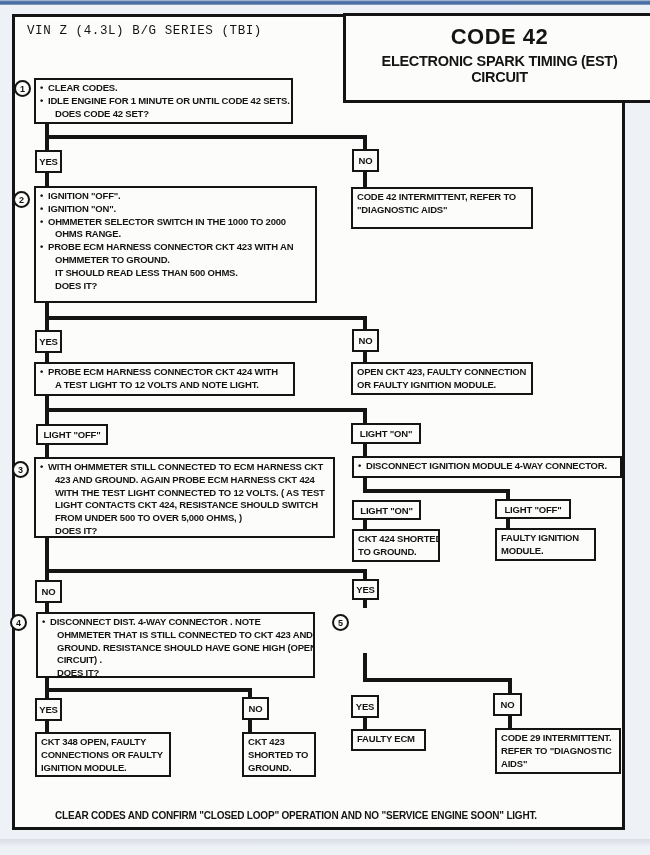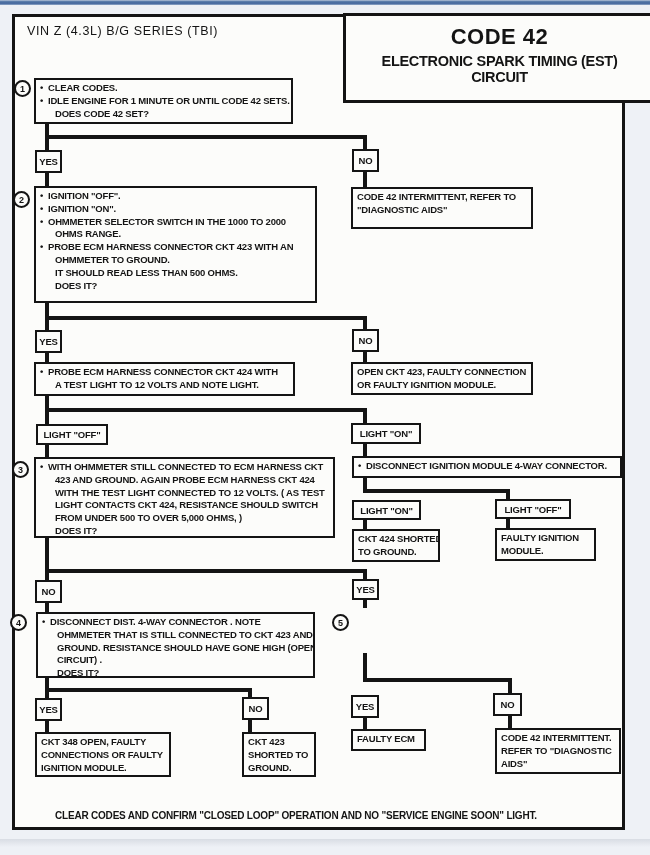--- a/index.html
+++ b/index.html
@@ -14,21 +14,21 @@
     font-family:"Liberation Sans",sans-serif;
     color:var(--ink);
   }
   .topbar{position:absolute;left:0;top:0;width:650px;height:5px;
     background:linear-gradient(to bottom,#bac8dc 0%,#5b7dab 30%,#3f639b 65%,#93aac9 100%);}
   .botshade{position:absolute;left:0;top:839px;width:650px;height:8px;
     background:linear-gradient(to bottom,rgba(120,130,145,0.18),rgba(120,130,145,0));}
   .mainborder{position:absolute;left:12px;top:14px;width:613px;height:816px;
     border:3px solid var(--ink);background:var(--paper);box-sizing:border-box;}
   .hdr-serif{position:absolute;left:27px;top:24px;
-    font-family:Liberation Sans, sans-serif;font-size:12.5px;letter-spacing:0.6px;white-space:nowrap;}
+    font-family:Liberation Mono, monospace;font-size:12.5px;letter-spacing:0.6px;white-space:nowrap;}
   .titlebox{position:absolute;left:343px;top:13px;width:313px;height:90px;
     border:3px solid var(--ink);background:var(--paper);box-sizing:border-box;text-align:center;}
   .t1{font-size:22px;font-weight:bold;letter-spacing:0.5px;margin-top:8px;}
   .t2{font-size:14.5px;font-weight:bold;letter-spacing:-0.3px;margin-top:3px;}
   .t3{font-size:14.5px;font-weight:bold;letter-spacing:-0.3px;}
   .box{position:absolute;background:var(--paper);border:2px solid var(--ink);
     box-sizing:border-box;padding:2px 3px 1px 4px;font-size:9.5px;font-weight:bold;
     letter-spacing:-0.2px;overflow:hidden;}
   .ln{line-height:12.8px;white-space:nowrap;}
   .cn{padding-left:15px;}
@@ -185,19 +185,19 @@
   <div class="conn" style="left:363px;top:678px;width:149px;height:4px"></div>
   <div class="conn" style="left:508px;top:682px;width:4px;height:11px"></div>
   <div class="tag" style="left:351px;top:695px;width:28px;height:23px">YES</div>
   <div class="tag" style="left:493px;top:693px;width:29px;height:23px">NO</div>
   <div class="conn" style="left:363px;top:718px;width:4px;height:11px"></div>
   <div class="conn" style="left:508px;top:716px;width:4px;height:12px"></div>
   <div class="box" style="left:351px;top:729px;width:75px;height:22px">
     <div class="ln">FAULTY ECM</div>
   </div>
   <div class="box" style="left:495px;top:728px;width:126px;height:46px">
-    <div class="ln">CODE 42 INTERMITTENT.</div>
+    <div class="ln">CODE 29 INTERMITTENT.</div>
     <div class="ln">REFER TO "DIAGNOSTIC</div>
     <div class="ln">AIDS"</div>
   </div>
 
   <div class="footer">CLEAR CODES AND CONFIRM "CLOSED LOOP" OPERATION AND NO "SERVICE ENGINE SOON" LIGHT.</div>
 </div>
 
 </body></html>

